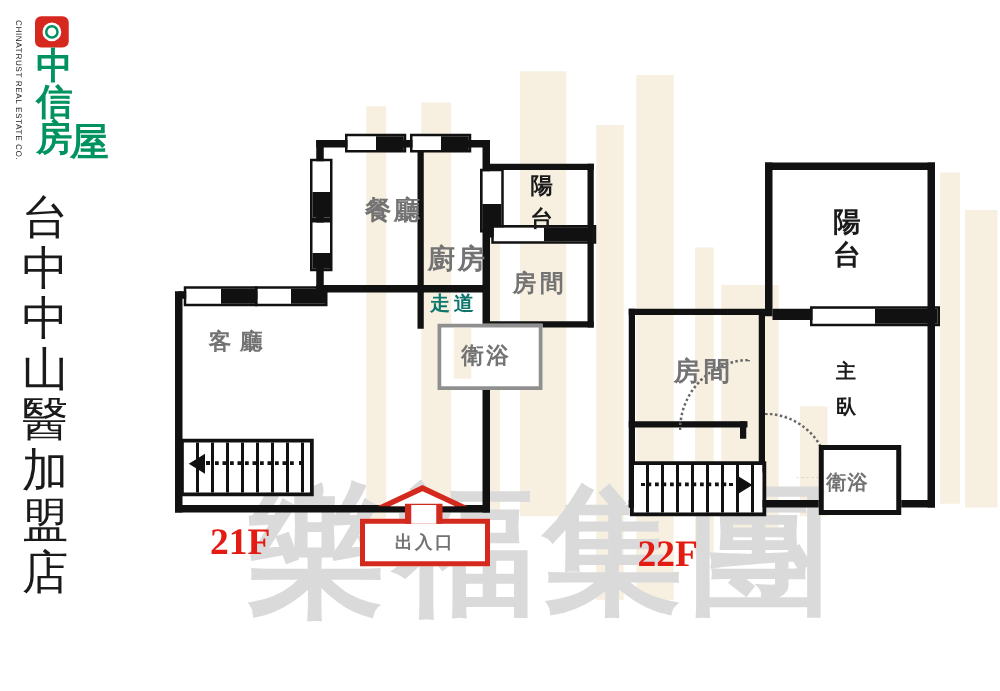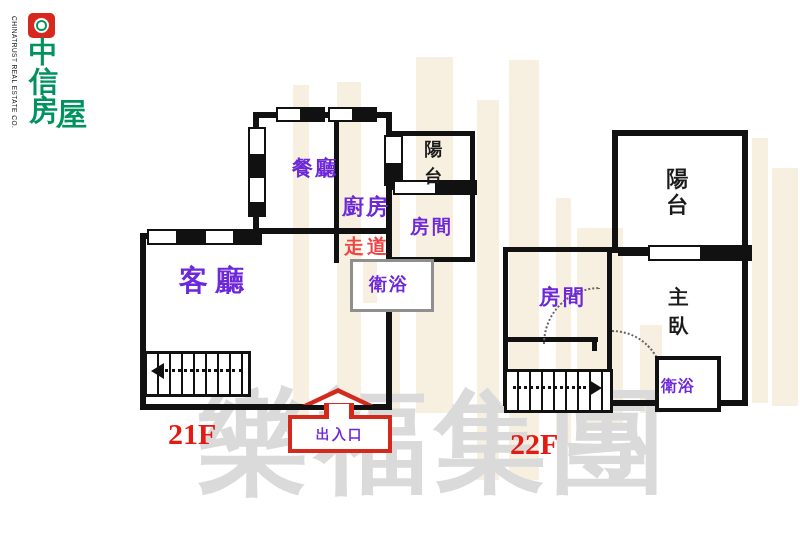--- a/index.html
+++ b/index.html
@@ -11,21 +11,21 @@
   .wm-text{position:absolute;left:198px;top:386px;z-index:1;
            font-family:"Liberation Serif","DejaVu Serif",serif;font-weight:700;
            font-size:112px;line-height:1.0;letter-spacing:6px;color:#dadada;white-space:nowrap;}
   
   .wall{position:absolute;background:#111;z-index:2;}
   .win{position:absolute;border:2px solid #111;z-index:3;background:#fff;}
   .win.h50{background:linear-gradient(90deg,#fff 0 50%,#111 50% 100%);}
   .win.v50{background:linear-gradient(180deg,#fff 0 55%,#111 55% 100%);}
   .win.v65{background:linear-gradient(180deg,#fff 0 65%,#111 65% 100%);}
   
-  .lbl{position:absolute;z-index:4;color:#6d28d9;font-weight:700;white-space:nowrap;}
+  .lbl{position:absolute;z-index:4;color:#737373;font-weight:700;white-space:nowrap;}
   .vtext{position:absolute;z-index:4;color:#1a1a1a;font-weight:700;width:1.05em;
          word-break:break-all;text-align:center;white-space:normal;}
   .floor-lbl{position:absolute;z-index:4;color:#e31b12;font-weight:700;font-size:30px;
              font-family:"Liberation Serif","DejaVu Serif",serif;}
   
   .stairs{position:absolute;z-index:3;border:3px solid #111;
           background:repeating-linear-gradient(90deg,#fff 0 10px,#111 10px 12px);}
   .stair-dots{position:absolute;border-top:3px dotted #111;}
   .tri{position:absolute;width:0;height:0;}
   
@@ -59,20 +59,21 @@
     <div style="width:15px;height:15px;background:#fff;border-radius:50%;display:flex;align-items:center;justify-content:center;">
       <div style="width:7px;height:7px;border:2.5px solid #00935f;border-radius:50%;"></div>
     </div>
   </div>
   <div class="logo-char" style="left:29px;top:38px;">中</div>
   <div class="logo-char" style="left:29px;top:67px;">信</div>
   <div class="logo-char" style="left:29px;top:96px;">房</div>
   <div class="logo-char" style="left:56px;top:99px;font-size:31px;">屋</div>
   <div class="en-vert" style="left:11px;top:16px;height:150px;">CHINATRUST REAL ESTATE CO.</div>
 
+  <div class="vtext" style="left:16px;top:154px;width:40px;font-size:37px;line-height:40.5px;font-family:'DejaVu Serif','Liberation Serif',serif;font-weight:400;">台中中山醫加盟店</div>
 
   <div class="wall" style="left:253px;top:112px;width:139px;height:6px;"></div>
   <div class="wall" style="left:253px;top:112px;width:6px;height:126px;"></div>
   <div class="wall" style="left:334px;top:113px;width:5px;height:121px;"></div>
   <div class="wall" style="left:253px;top:228px;width:139px;height:6px;"></div>
   <div class="wall" style="left:386px;top:112px;width:6px;height:298px;"></div>
   <div class="wall" style="left:334px;top:228px;width:5px;height:35px;"></div>
   <div class="wall" style="left:143px;top:233px;width:114px;height:6px;"></div>
   <div class="wall" style="left:140px;top:233px;width:6px;height:177px;"></div>
   <div class="wall" style="left:140px;top:404px;width:252px;height:6px;"></div>
@@ -102,23 +103,23 @@
   <div class="abs" style="left:288px;top:415px;width:104px;height:38px;border:4px solid #d42a1e;background:#fff;z-index:3;text-align:center;">
     <span class="lbl" style="position:static;font-size:14px;letter-spacing:2px;line-height:30px;">出入口</span>
   </div>
   <div class="tri" style="left:302px;top:388px;border-left:36px solid transparent;border-right:36px solid transparent;border-bottom:17px solid #d42a1e;z-index:3;"></div>
   <div class="tri" style="left:312px;top:393px;border-left:26px solid transparent;border-right:26px solid transparent;border-bottom:12px solid #ffffff;z-index:3;"></div>
   <div class="abs" style="left:324px;top:403px;width:30px;height:16px;background:#d42a1e;z-index:3;"></div>
   <div class="abs" style="left:329px;top:404px;width:20px;height:15px;background:#ffffff;z-index:3;"></div>
 
   <div class="lbl" style="left:292px;top:154px;font-size:21px;letter-spacing:2px;">餐廳</div>
   <div class="lbl" style="left:342px;top:192px;font-size:22px;letter-spacing:2px;">廚房</div>
-  <div class="lbl" style="left:344px;top:233px;font-size:20px;letter-spacing:3px;color:#ef4444;">走道</div>
+  <div class="lbl" style="left:344px;top:233px;font-size:16px;letter-spacing:3px;color:#0f766e;">走道</div>
   <div class="lbl" style="left:369px;top:272px;font-size:18px;letter-spacing:2px;">衛浴</div>
-  <div class="lbl" style="left:167px;top:261px;font-size:29px;letter-spacing:7px;margin-left:12px;">客廳</div>
+  <div class="lbl" style="left:167px;top:261px;font-size:18px;letter-spacing:7px;">客廳</div>
   <div class="lbl" style="left:410px;top:214px;font-size:19px;letter-spacing:3px;">房間</div>
   <div class="vtext" style="left:424px;top:135px;font-size:18px;line-height:27px;">陽台</div>
   <div class="floor-lbl" style="left:168px;top:417px;">21F</div>
 
   <div class="wall" style="left:612px;top:130px;width:136px;height:6px;"></div>
   <div class="wall" style="left:612px;top:130px;width:6px;height:123px;"></div>
   <div class="wall" style="left:742px;top:130px;width:6px;height:276px;"></div>
   <div class="wall" style="left:618px;top:247px;width:124px;height:9px;"></div>
   <div class="wall" style="left:503px;top:247px;width:109px;height:5px;"></div>
   <div class="wall" style="left:503px;top:247px;width:5px;height:159px;"></div>
@@ -134,17 +135,17 @@
 
   <div class="bathbox" style="left:655px;top:356px;width:58px;height:48px;border:4px solid #111;"></div>
 
   <div class="stairs" style="left:504px;top:369px;width:103px;height:38px;">
     <div class="stair-dots" style="left:6px;right:24px;top:14px;"></div>
     <div class="tri" style="right:8px;top:8px;border-top:8px solid transparent;border-bottom:8px solid transparent;border-left:13px solid #111;"></div>
   </div>
 
   <div class="vtext" style="left:666px;top:166px;font-size:22px;line-height:26px;">陽台</div>
   <div class="lbl" style="left:539px;top:283px;font-size:21px;letter-spacing:3px;">房間</div>
-  <div class="vtext" style="left:668px;top:283px;font-size:20px;line-height:28px;">主臥</div>
+  <div class="vtext" style="left:668px;top:283px;font-size:16px;line-height:28px;text-align:right;">主臥</div>
   <div class="lbl" style="left:661px;top:376px;font-size:16px;letter-spacing:1px;">衛浴</div>
   <div class="floor-lbl" style="left:510px;top:427px;">22F</div>
 
 </div>
 
 </body></html>

